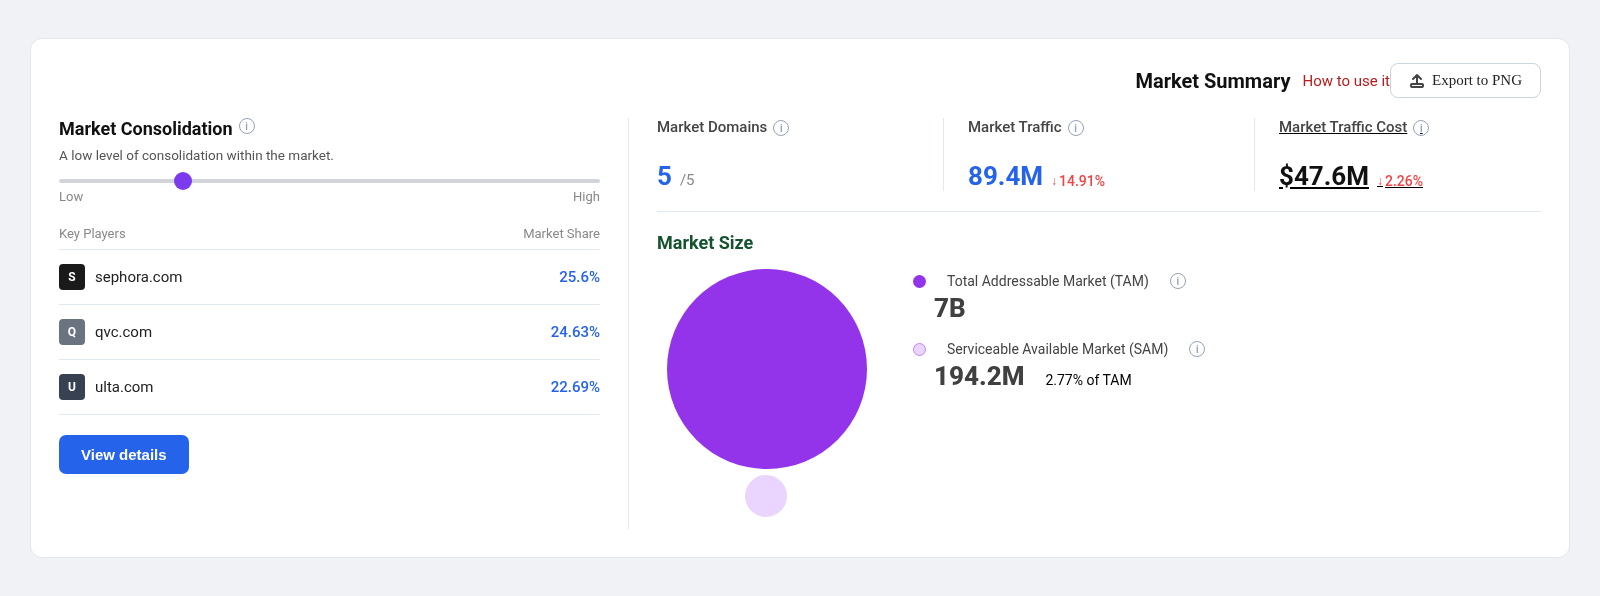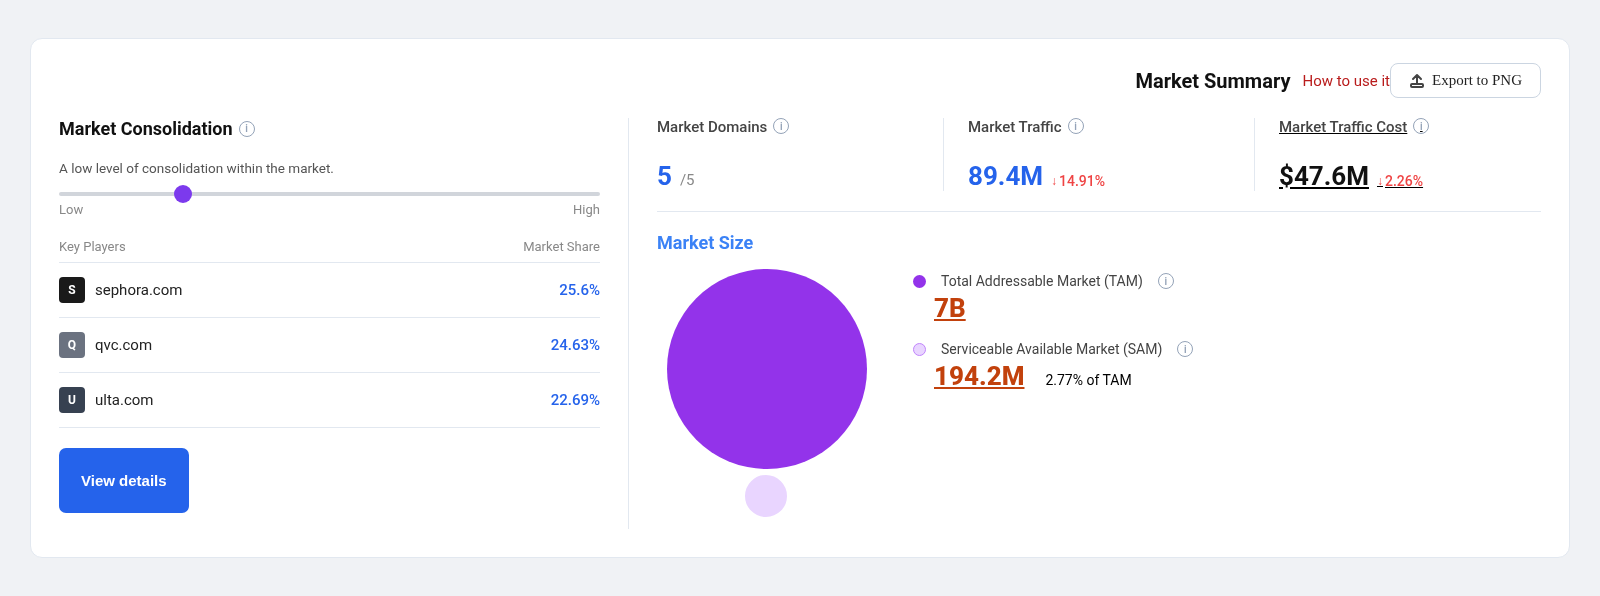--- a/index.html
+++ b/index.html
@@ -72,23 +72,22 @@
       width: 570px;
       flex-shrink: 0;
       padding-right: 28px;
       border-right: 1.5px solid #e2e8f0;
     }
     .section-title {
       font-size: 18px;
       font-weight: 700;
       color: #111;
       display: flex;
-      align-items: center;
       gap: 6px;
-      margin-bottom: 21px;
+      margin-bottom: 8px;
     }
     .info-icon {
       display: inline-flex;
       align-items: center;
       justify-content: center;
       width: 16px;
       height: 16px;
       border-radius: 50%;
       border: 1.5px solid #94a3b8;
       color: #94a3b8;
@@ -181,21 +180,21 @@
     }
     .logo-s { background: #1a1a1a; }
     .logo-q { background: #6b7280; }
     .logo-u { background: #374151; }
     .view-details-btn {
       margin-top: 20px;
       background: #2563eb;
       color: #fff;
       border: none;
       border-radius: 7px;
-      padding: 24px 22px;
+      padding: 11px 22px;
       font-size: 15px;
       font-weight: 600;
       cursor: pointer;
     }
     
     .right-panel {
       flex: 1;
       padding-left: 28px;
     }
     .metrics-row {
@@ -217,21 +216,21 @@
       text-decoration: underline;
     }
     .metric-block:nth-child(2) {
       padding-left: 24px;
     }
     .metric-label {
       font-size: 15px;
       color: #444;
       font-weight: 500;
       display: flex;
-      align-items: flex-start;
+      align-items: flex-end;
       gap: 6px;
       margin-bottom: 25px;
     }
     .metric-value {
       font-size: 26px;
       font-weight: 700;
       display: flex;
       align-items: baseline;
       gap: 8px;
     }
@@ -253,21 +252,21 @@
     .arrow-down { color: #ef4444; font-size: 12px; }
     
     .market-size-section {
       display: flex;
       align-items: flex-start;
       gap: 36px;
     }
     .market-size-title {
       font-size: 18px;
       font-weight: 700;
-      color: #3b82f6;
+      color: #14532d;
       margin-bottom: 16px;
     }
     
     .bubble-container {
       width: 220px;
       height: 260px;
       position: relative;
       flex-shrink: 0;
     }
     .bubble-large {
@@ -292,42 +291,41 @@
     
     .legend-container {
       padding-top: 4px;
     }
     .legend-item {
       margin-bottom: 18px;
     }
     .legend-label-row {
       display: flex;
       align-items: center;
-      gap: 15px;
+      gap: 21px;
       margin-bottom: 4px;
     }
     .legend-dot {
       width: 13px;
       height: 13px;
       border-radius: 50%;
       flex-shrink: 0;
     }
     .dot-tam { background: #9333ea; }
     .dot-sam { background: #e9d5ff; border: 1px solid #c084fc; }
     .legend-label-text {
       font-size: 14px;
       color: #444;
       font-weight: 400;
     }
     .legend-value {
       font-size: 26px;
       font-weight: 800;
-      color: #c2410c;
+      color: #404040;
       margin-left: 21px;
-      text-decoration: underline;
     }
     .legend-sub {
       font-size: 14px;
       color: #000000;
       font-weight: 400;
       margin-left: 17px;
     }
   </style>
 </head>
 <body>

